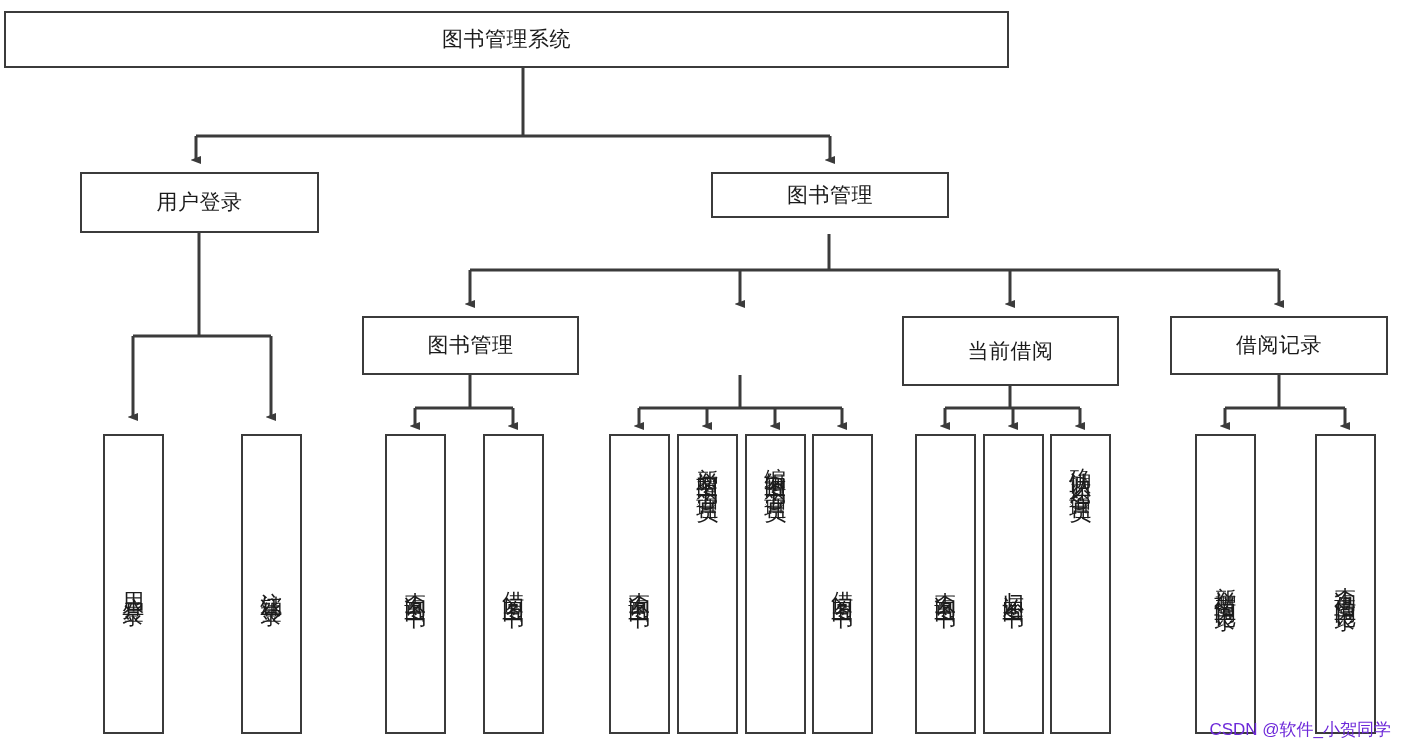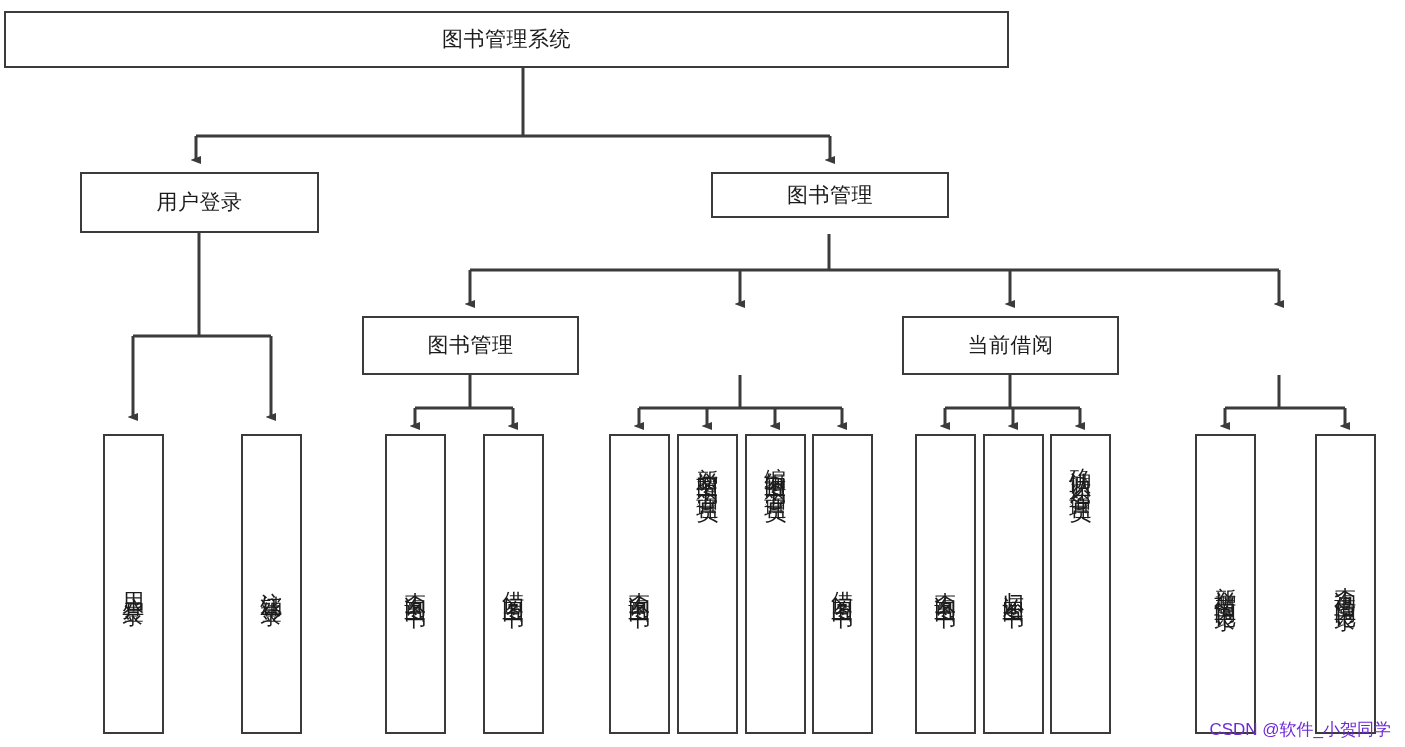--- a/index.html
+++ b/index.html
@@ -129,22 +129,25 @@
   <div class="node" style="left:80px; top:172px; width:239px; height:61px;">
     <span class="label">用户登录</span>
   </div>
   <div class="node" style="left:711px; top:172px; width:238px; height:46px;">
     <span class="label">图书管理</span>
   </div>
 
   <div class="node" style="left:362px; top:316px; width:217px; height:59px;">
     <span class="label">图书管理</span>
   </div>
-  <div class="node" style="left:902px; top:316px; width:217px; height:59px;">
+  <div class="node" style="left:902px; top:316px; width:217px; height:70px;">
     <span class="label">当前借阅</span>
+  </div>
+  <div class="node" style="left:1170px; top:316px; width:218px; height:59px;">
+    <span class="label">借阅记录</span>
   </div>
 
   <div class="node vertical center" style="left:103px; top:434px; width:61px; height:300px;">
     <span class="label">用户登录</span>
   </div>
   <div class="node vertical center" style="left:241px; top:434px; width:61px; height:300px;">
     <span class="label">注销登录</span>
   </div>
 
   <div class="node vertical center" style="left:385px; top:434px; width:61px; height:300px;">

